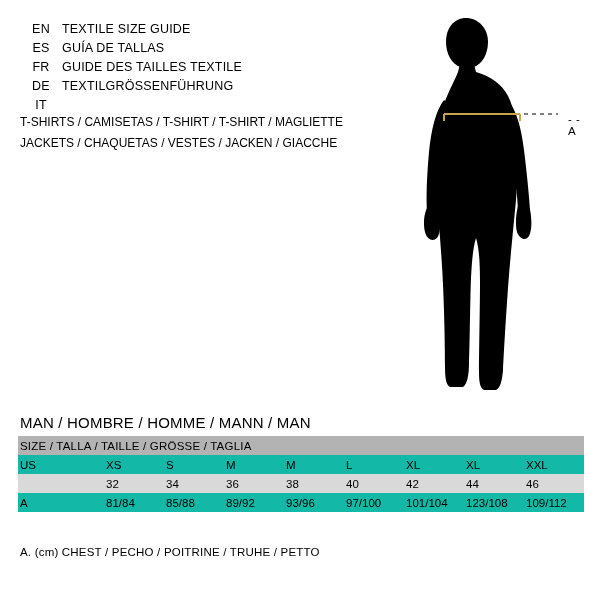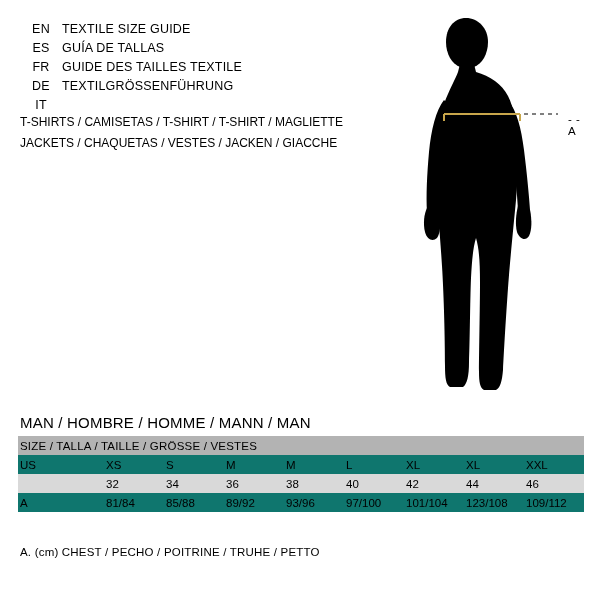--- a/index.html
+++ b/index.html
@@ -86,21 +86,21 @@
   }
   table.size td {
     padding: 3px 2px 3px 2px;
     height: 19px;
     vertical-align: middle;
     white-space: nowrap;
   }
   tr.head-row { background: #b3b3b3; }
   tr.head-row td { font-size: 11.5px; letter-spacing: .2px; }
   tr.band { background: #d9d9d9; }
-  tr.plain { background: #0f766e; }
+  tr.plain { background: #14b8a6; }
   td.c0 { width: 86px; padding-left: 4px; }
   td.col { width: 60px; }
 
   .footnote {
     position: absolute;
     left: 20px; top: 546px;
     font-size: 11.5px;
     letter-spacing: .2px;
     white-space: nowrap;
   }
@@ -185,21 +185,21 @@
       </g>
     </svg>
     <span class="measure-label">- - A</span>
   </div>
 
   <div class="table-wrap">
     <div class="man-title">MAN / HOMBRE / HOMME / MANN / MAN</div>
     <table class="size">
       <tbody>
         <tr class="head-row">
-          <td colspan="9">SIZE / TALLA / TAILLE / GRÖSSE / VESTES</td>
+          <td colspan="9">SIZE / TALLA / TAILLE / GRÖSSE / TAGLIA</td>
         </tr>
         <tr class="plain">
           <td class="c0">US</td>
           <td class="col">XS</td>
           <td class="col">S</td>
           <td class="col">M</td>
           <td class="col">M</td>
           <td class="col">L</td>
           <td class="col">XL</td>
           <td class="col">XL</td>

